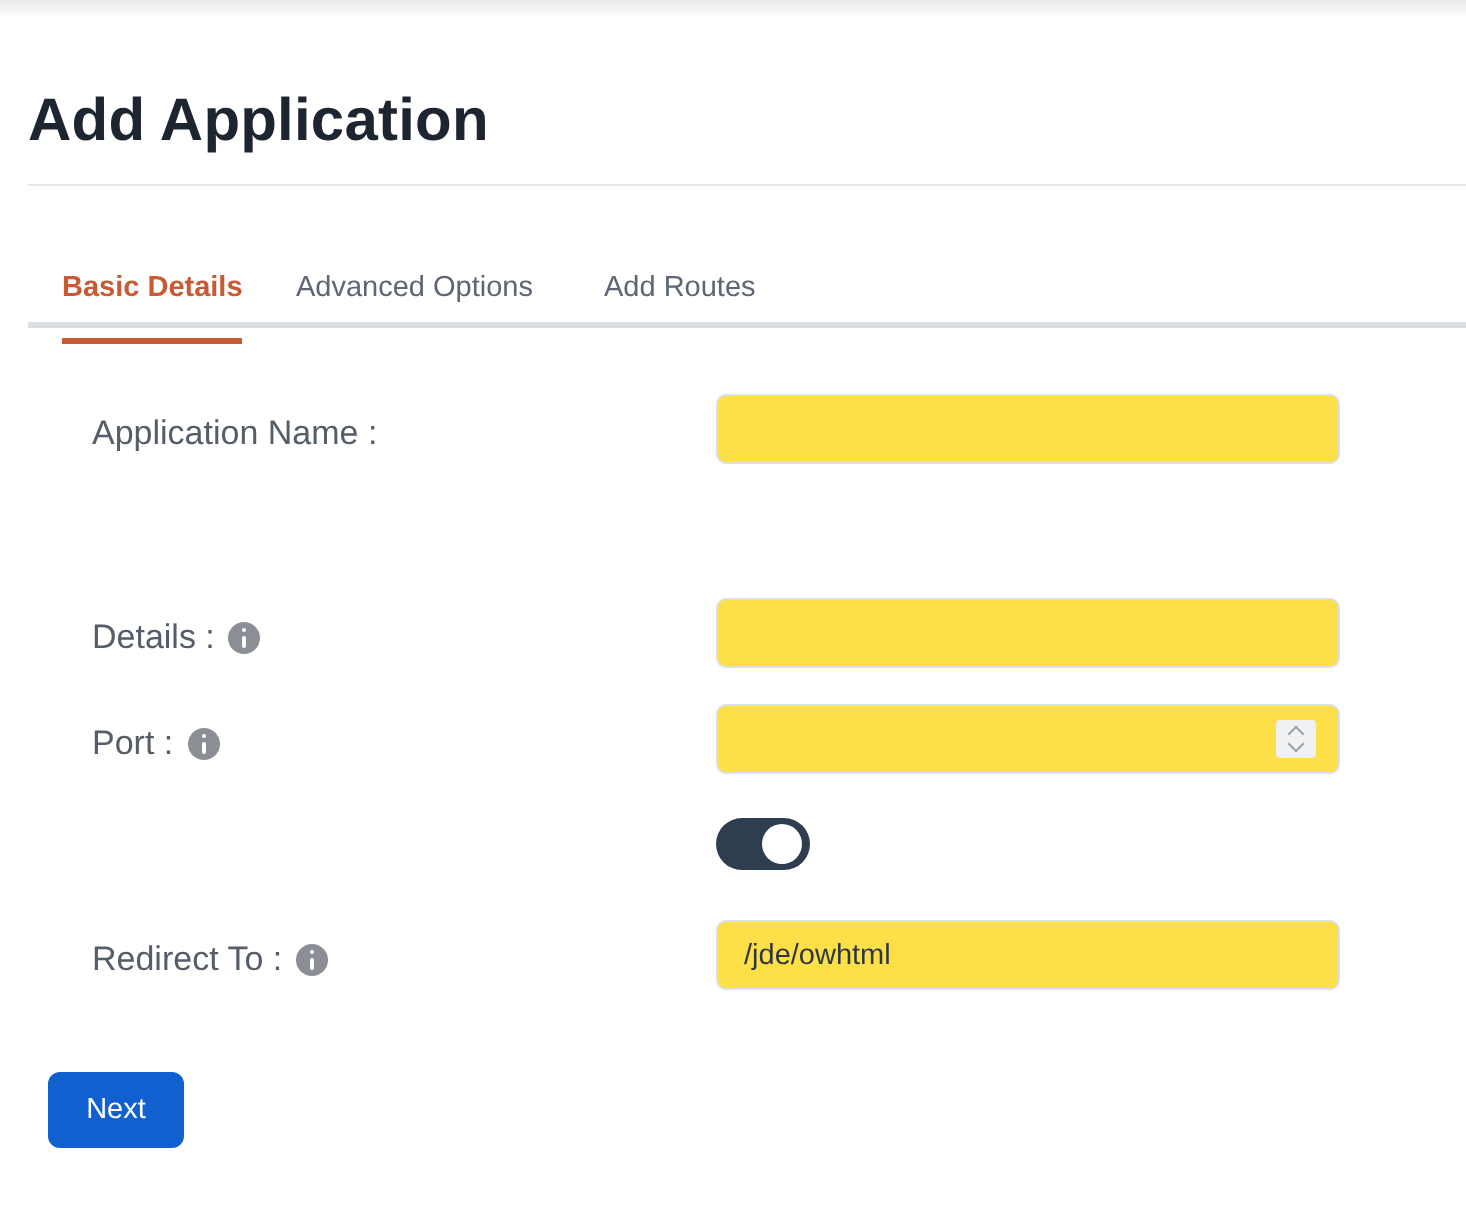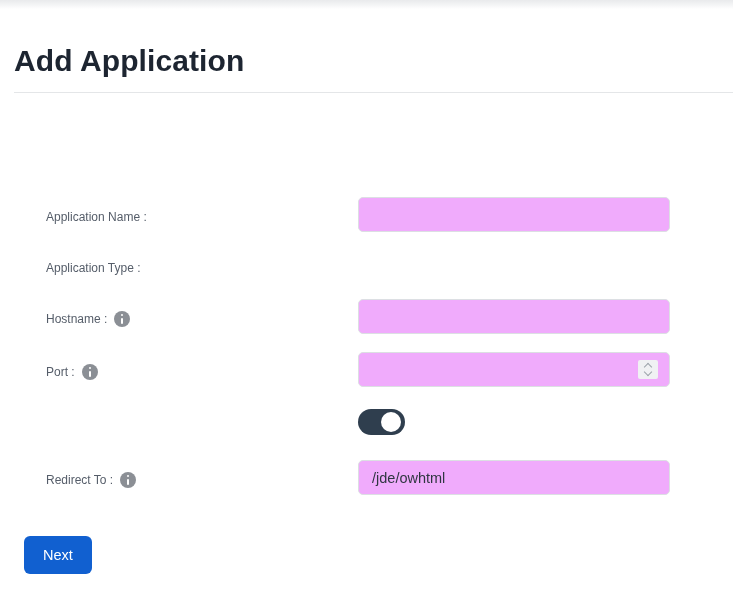--- a/index.html
+++ b/index.html
@@ -111,21 +111,21 @@
     height: 40px;
   }
   .row-label {
     position: absolute;
     left: 46px;
     top: 0;
     height: 40px;
     display: flex;
     align-items: center;
     gap: 7px;
-    font-size: 12px;
+    font-size: 17px;
     color: #555d69;
     white-space: nowrap;
   }
   .info-icon {
     display: inline-block;
     width: 16px;
     height: 16px;
     border-radius: 50%;
     background: #8b8f95;
     position: relative;
@@ -153,21 +153,21 @@
   }
 
   .field {
     position: absolute;
     left: 358px;
     top: 0;
     width: 312px;
     height: 35px;
     border: 1px solid #dcdfe3;
     border-radius: 5px;
-    background: #f0abfc;
+    background: #fde047;
     font-family: "Liberation Sans", sans-serif;
     font-size: 14.5px;
     color: #2f3641;
     padding: 0 13px;
     outline: none;
   }
   .field::placeholder { color: #a9aeb5; }
   .field.disabled {
     background: #e3e6ea;
     border-color: #e3e6ea;
@@ -249,39 +249,42 @@
 </head>
 <body>
 
 <div class="top-strip"></div>
 
 <div class="page">
 
   <div class="page-title">Add Application</div>
   <div class="title-divider"></div>
 
+  <div class="tabs">
+    <div class="tabs-baseline"></div>
+    <button class="tab tab-0 active">Basic Details</button>
+    <button class="tab tab-1">Advanced Options</button>
+    <button class="tab tab-2">Add Routes</button>
+  </div>
 
   <div class="form">
 
     <div class="row" style="top:0px;">
       <div class="row-label">
         <span>Application Name :</span>
       </div>
       <input class="field" type="text" value="" style="">
     </div>
 
     <div class="row" style="top:51px;">
-      <div class="row-label">
-        <span>Application Type :</span>
-      </div>
     </div>
 
     <div class="row" style="top:102px;">
       <div class="row-label">
-        <span>Hostname :</span>
+        <span>Details :</span>
         <span class="info-icon"></span>
       </div>
       <input class="field" type="text" value="" style="">
     </div>
 
     <div class="row" style="top:155px;">
       <div class="row-label">
         <span>Port :</span>
         <span class="info-icon"></span>
       </div>

